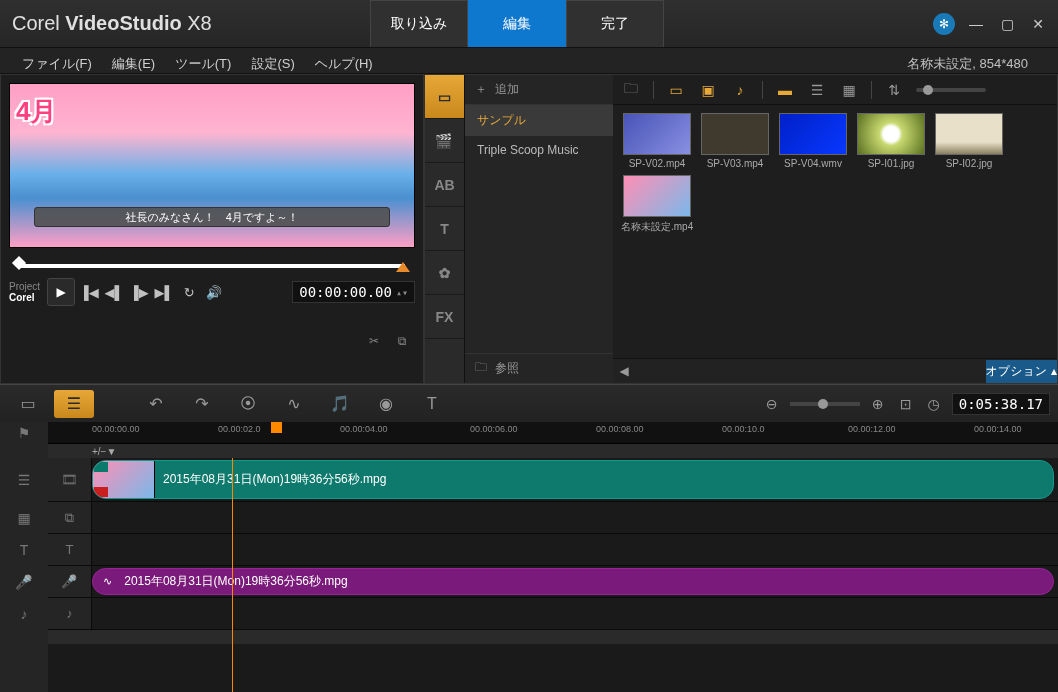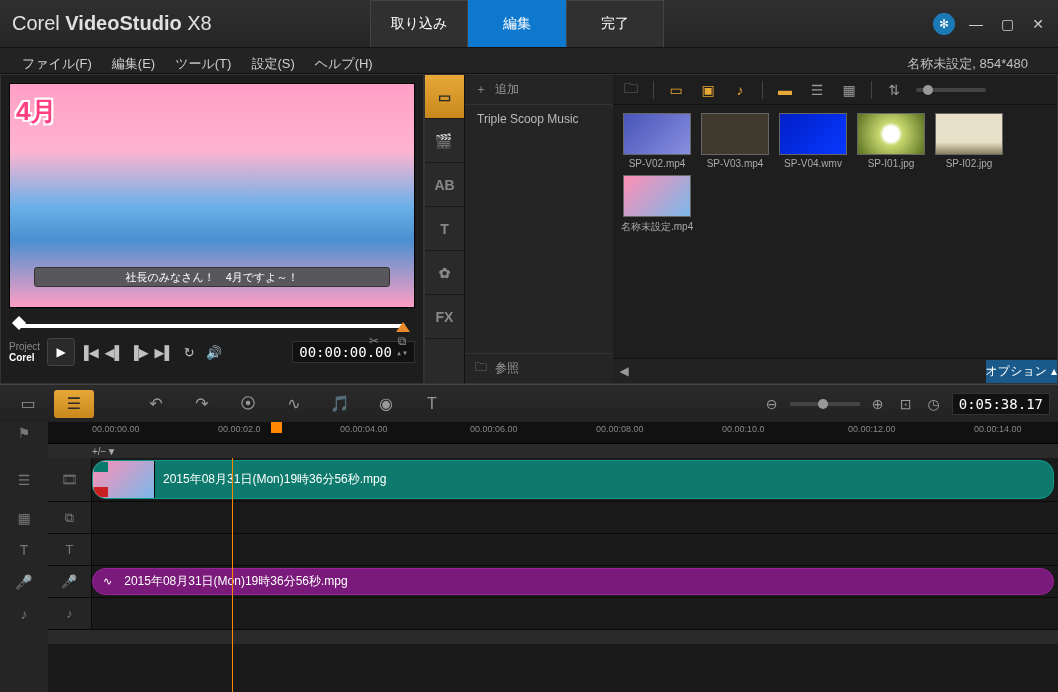--- a/index.html
+++ b/index.html
@@ -11,21 +11,21 @@
 .main-tab { width: 98px; display: flex; align-items: center; justify-content: center; font-size: 14px; color: #fff; border: 1px solid #444; border-bottom: none; background: #303030; cursor: pointer; }
 .main-tab.active { background: #0e78cf; border-color: #0e78cf; }
 .titlebar-right { margin-left: auto; display: flex; align-items: center; gap: 10px; padding-right: 10px; }
 .corel-btn { width: 22px; height: 22px; border-radius: 50%; background: #1a7ab8; display: flex; align-items: center; justify-content: center; color: #fff; font-size: 12px; cursor: pointer; }
 .win-btn { font-size: 14px; color: #ccc; cursor: pointer; padding: 2px 4px; }
 .menubar { height: 26px; background: #232323; display: flex; align-items: flex-end; padding: 0 22px; gap: 20px; border-bottom: 1px solid #111; }
 .menu-item { color: #d0d0d0; cursor: pointer; font-size: 13px; }
 .project-info { margin-left: auto; font-size: 13px; color: #c0c0c0; padding-right: 8px; }
 .main-area { display: flex; height: 310px; }
 .preview-pane { width: 424px; background: #1d1d1d; border: 1px solid #333; display: flex; flex-direction: column; position: relative; }
-.preview-video { margin: 8px 8px 2px 8px; height: 225px; background: linear-gradient(180deg,#ff9fc5 0%, #ffb4d0 30%, #6ab0e8 55%, #4a90d0 70%, #ff9fc5 100%); position: relative; overflow: hidden; border: 1px solid #000; }
+.preview-video { margin: 8px 8px 2px 8px; height: 165px; background: linear-gradient(180deg,#ff9fc5 0%, #ffb4d0 30%, #6ab0e8 55%, #4a90d0 70%, #ff9fc5 100%); position: relative; overflow: hidden; border: 1px solid #000; }
 .month-badge { position: absolute; top: 10px; left: 6px; font-size: 26px; font-weight: bold; color: #ff4080; text-shadow: 2px 2px 0 #fff, -2px -2px 0 #fff, 2px -2px 0 #fff, -2px 2px 0 #fff; }
 .speech-bar { position: absolute; bottom: 20px; left: 24px; right: 24px; height: 20px; background: rgba(80,80,80,0.9); border: 1px solid #333; border-radius: 3px; display: flex; align-items: center; justify-content: center; font-size: 11px; color: #fff; }
 .scrub-bar { margin: 4px 8px; height: 20px; position: relative; }
 .scrub-track { height: 4px; background: #fff; position: absolute; top: 10px; left: 10px; right: 10px; }
 .scrub-marker-l { position: absolute; left: 5px; top: 4px; width: 10px; height: 10px; background: #fff; transform: rotate(45deg); }
 .scrub-marker-r { position: absolute; right: 5px; top: 8px; width: 0; height: 0; border-left: 7px solid transparent; border-right: 7px solid transparent; border-bottom: 10px solid #e88a2a; }
 .trim-icons { position: absolute; right: 12px; top: 257px; display: flex; gap: 10px; }
 .trim-icon { width: 18px; height: 18px; color: #888; cursor: pointer; display: flex; align-items: center; justify-content: center; }
 .playback-row { display: flex; align-items: center; padding: 0 8px 8px; gap: 3px; }
 .pc-labels { font-size: 10px; color: #888; line-height: 11px; }
@@ -160,20 +160,21 @@
       <div class="lib-side-btn">AB</div>
       <div class="lib-side-btn">T</div>
       <div class="lib-side-btn">✿</div>
       <div class="lib-side-btn">FX</div>
     </div>
     <div class="lib-nav">
       <div class="lib-nav-head">
           <span>＋</span>
           <span>追加</span>
         </div>
+      <div class="lib-nav-item active">サンプル</div>
       <div class="lib-nav-item">Triple Scoop Music</div>
       <div class="lib-nav-foot">
           <span>🗀</span>
           <span>参照</span>
         </div>
     </div>
     <div class="lib-right">
       <div class="lib-content">
         <div class="lib-toolbar">
           <div class="tb-icon">🗀</div>

